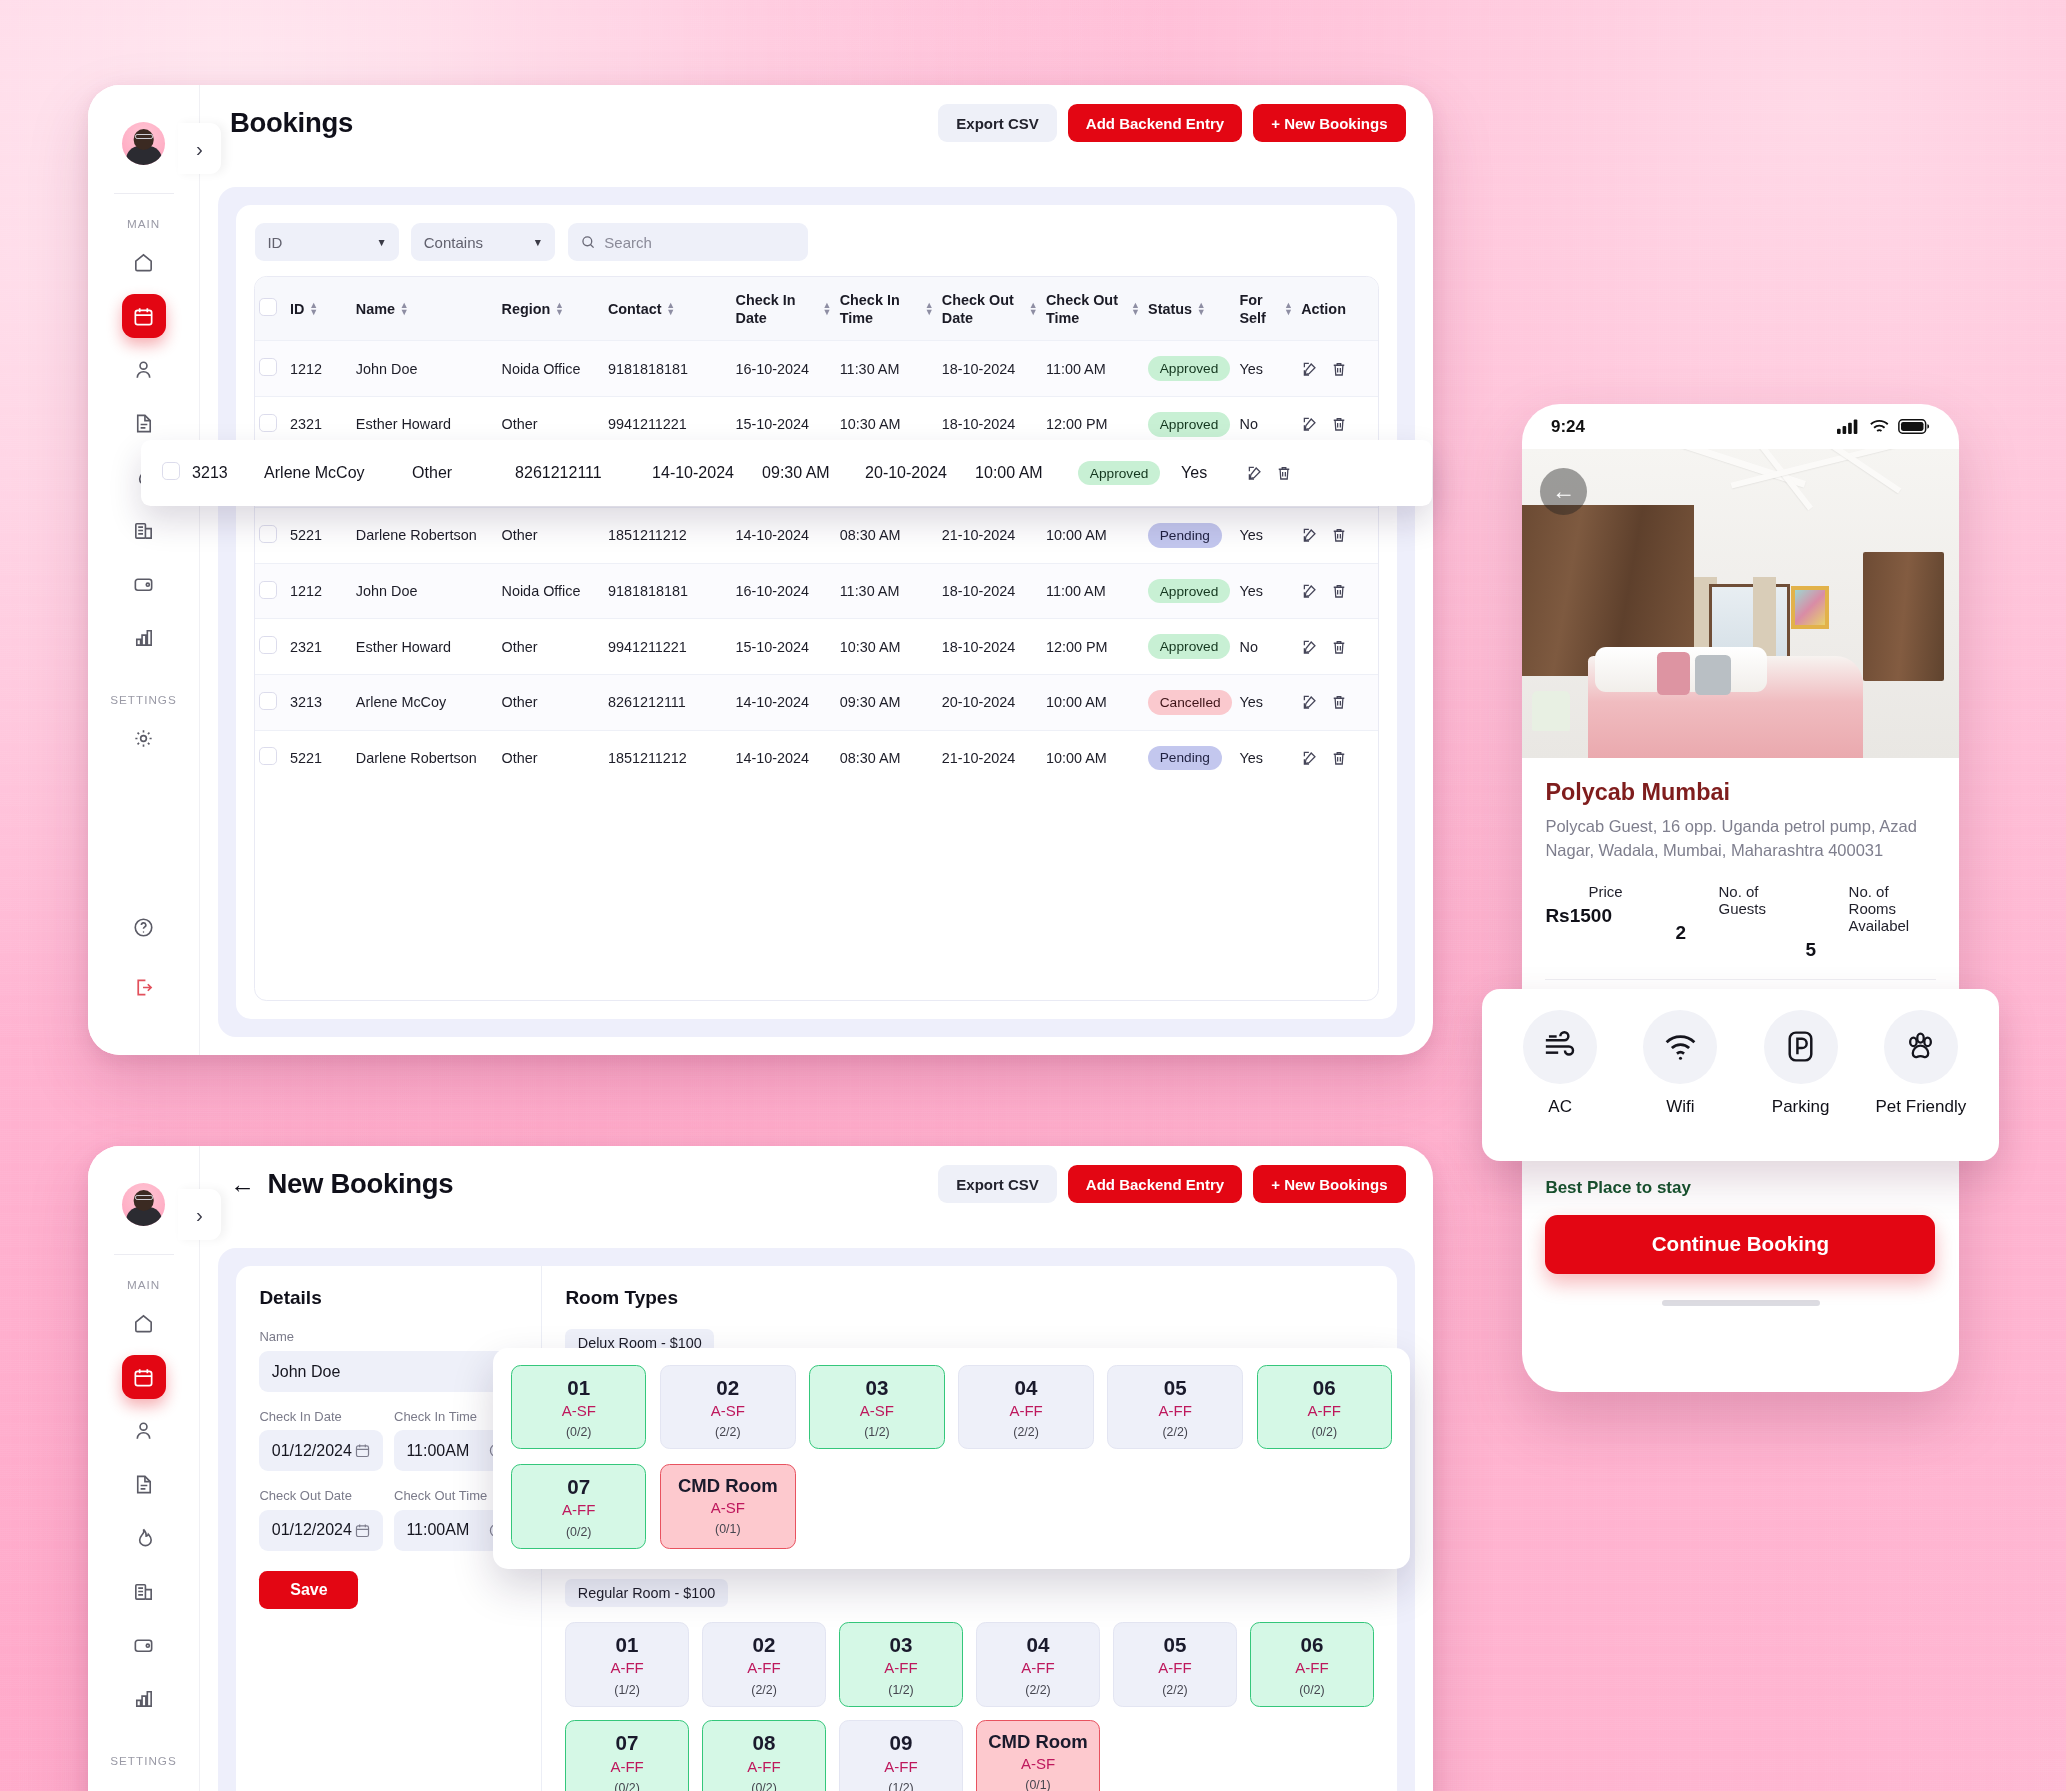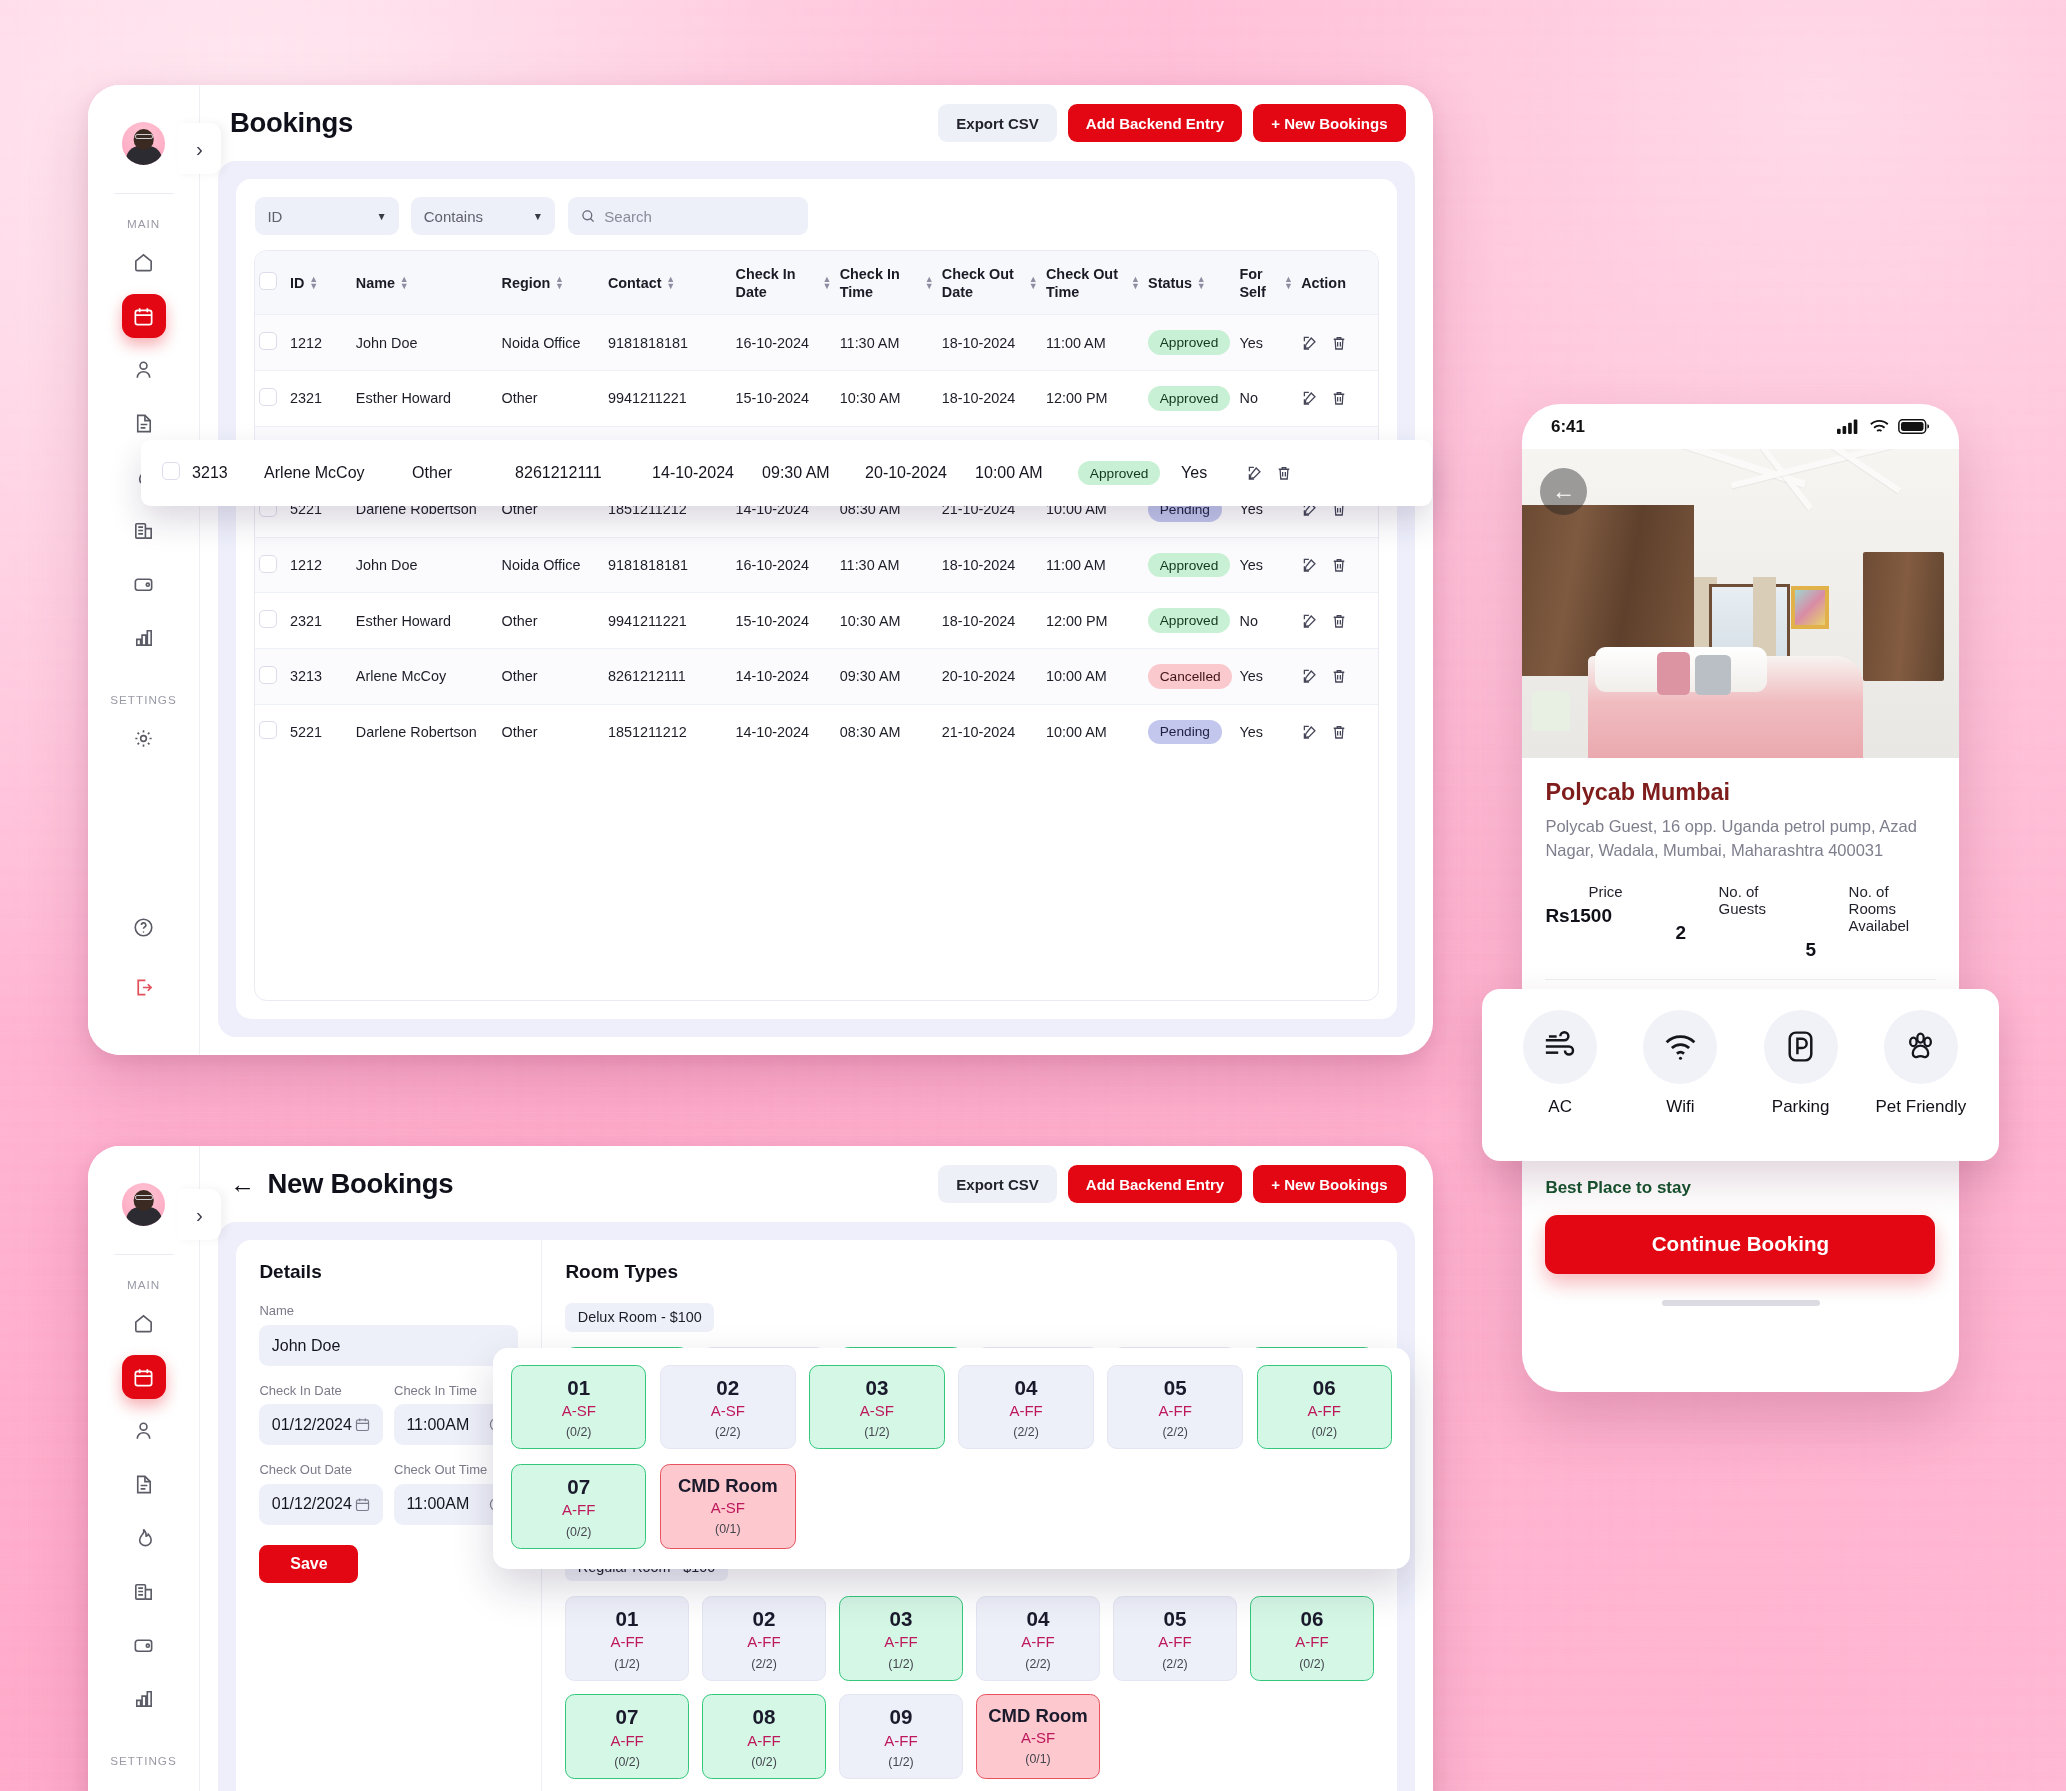--- a/index.html
+++ b/index.html
@@ -63,21 +63,21 @@
   }
   .nav-btn.active { background: #e30613; color:#fff;
     box-shadow: 0 6.9px 15px rgba(227,6,19,.32); }
   .nav-btn svg { width: 23px; height: 23px; }
   .nav-spacer { flex: 1 1 auto; }
   .nav-bottom { display:flex; flex-direction:column; align-items:center; padding-bottom: 29px; }
   .nav-bottom .nav-btn { margin-bottom: 16.5px; }
   .nav-btn.logout { color: #e2505c; }
 
   
-  .main { position: absolute; left: 112px; right: 0; top: 0; bottom: 0; display:flex; flex-direction: column;}
+  .main { position: absolute; left: 112px; right: 0; top: 0; bottom: 0; display:flex; flex-direction: column; gap: 26px;}
   .topbar { height: 76px; display: flex; align-items: center; padding: 0 27.5px 0 30px; flex:none; }
   .page-title { font-size: 27.5px; font-weight: 700; color: #10101a; letter-spacing:-0.3px;}
   .back-arrow { font-size: 25px; color:#10101a; margin-right: 12.4px; line-height:1; cursor:pointer;}
   .topbar-spacer { flex: 1; }
   .btn { border:none; border-radius: 9px; font-size: 15px; font-weight: 600;
     font-family: inherit; cursor:pointer; padding: 0 18px; height: 38px; white-space:nowrap;margin-left:24px; }
   .btn-ghost { background:#eef0f8; color:#23232e; }
   .btn-red { background:#e30613; color:#fff; margin-left: 11px; }
 
   .collapse-tab {
@@ -1011,21 +1011,21 @@
       <div class="room cmd">
         <div class="num">CMD Room</div>
         <div class="code">A-SF</div>
         <div class="cap">(0/1)</div>
       </div>
     </div>
   </div>
 
 <div class="phone">
   <div class="status-bar">
-    <span>6:41</span>
+    <span>9:24</span>
     <span class="sb-right">
       <svg viewBox="0 0 22 14" fill="currentColor">
           <rect x="0" y="9" width="3.4" height="5" rx="1"></rect>
           <rect x="5.2" y="6.5" width="3.4" height="7.5" rx="1"></rect>
           <rect x="10.4" y="3.5" width="3.4" height="10.5" rx="1"></rect>
           <rect x="15.6" y="0.5" width="3.4" height="13.5" rx="1"></rect>
         </svg>
       <svg viewBox="0 0 22 16" fill="none" stroke="currentColor" stroke-width="2">
           <path d="M2 5.6A13 13 0 0 1 20 5.6"></path>
           <path d="M5.4 9.3a8.2 8.2 0 0 1 11.2 0"></path>

